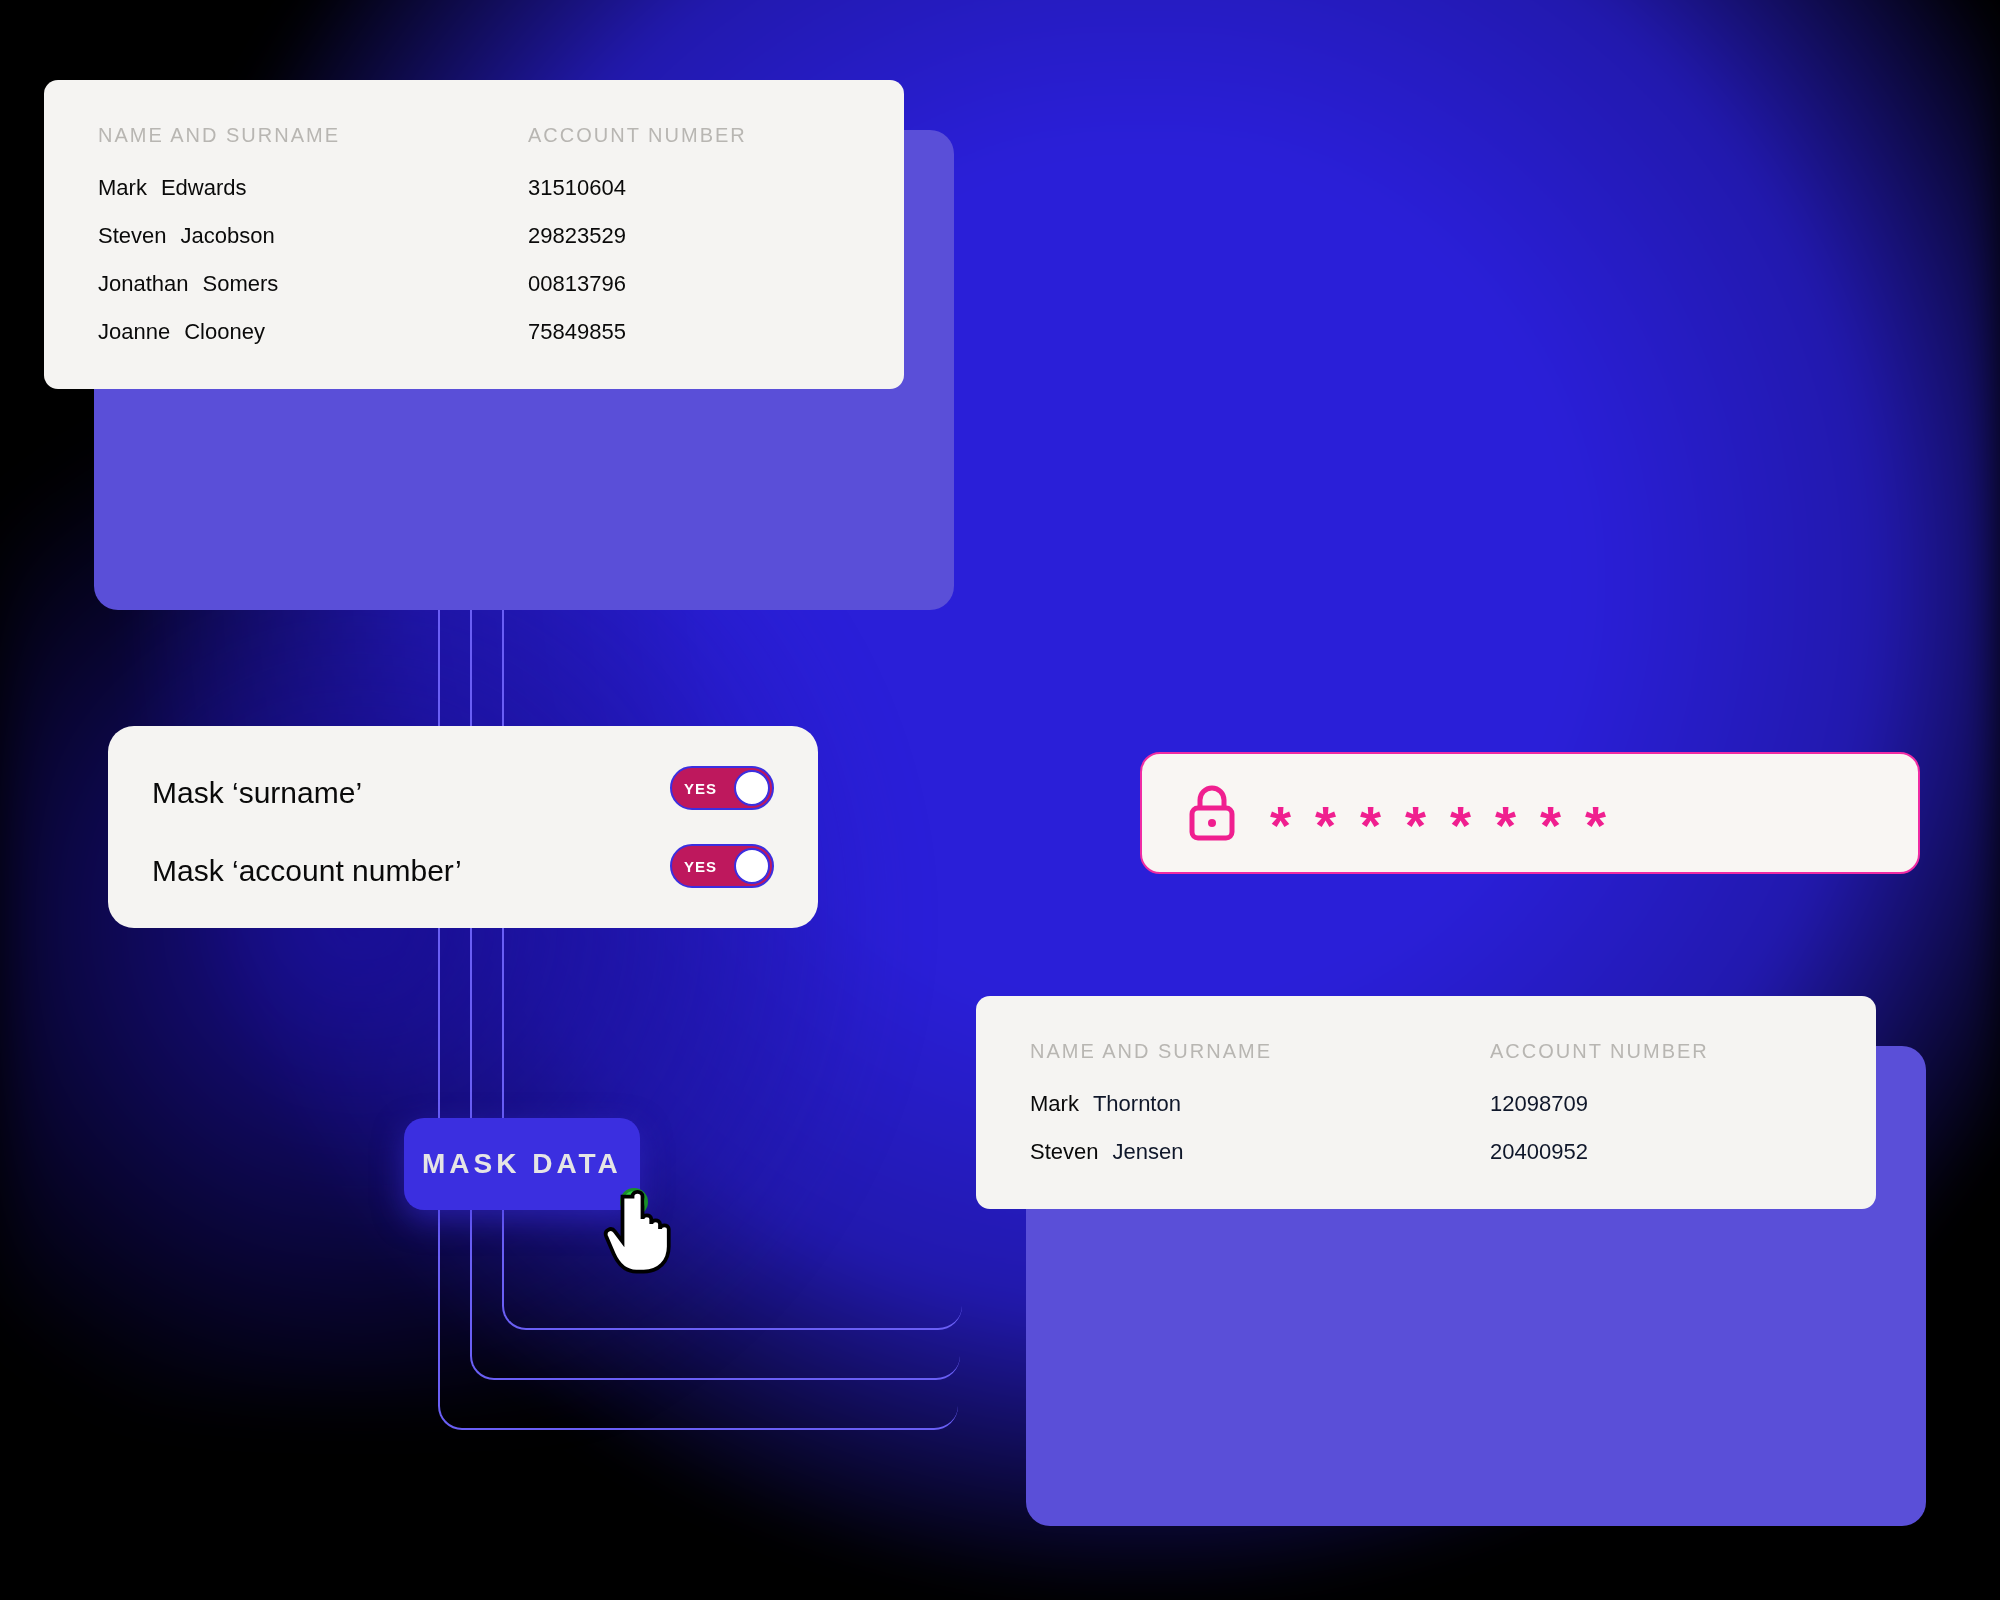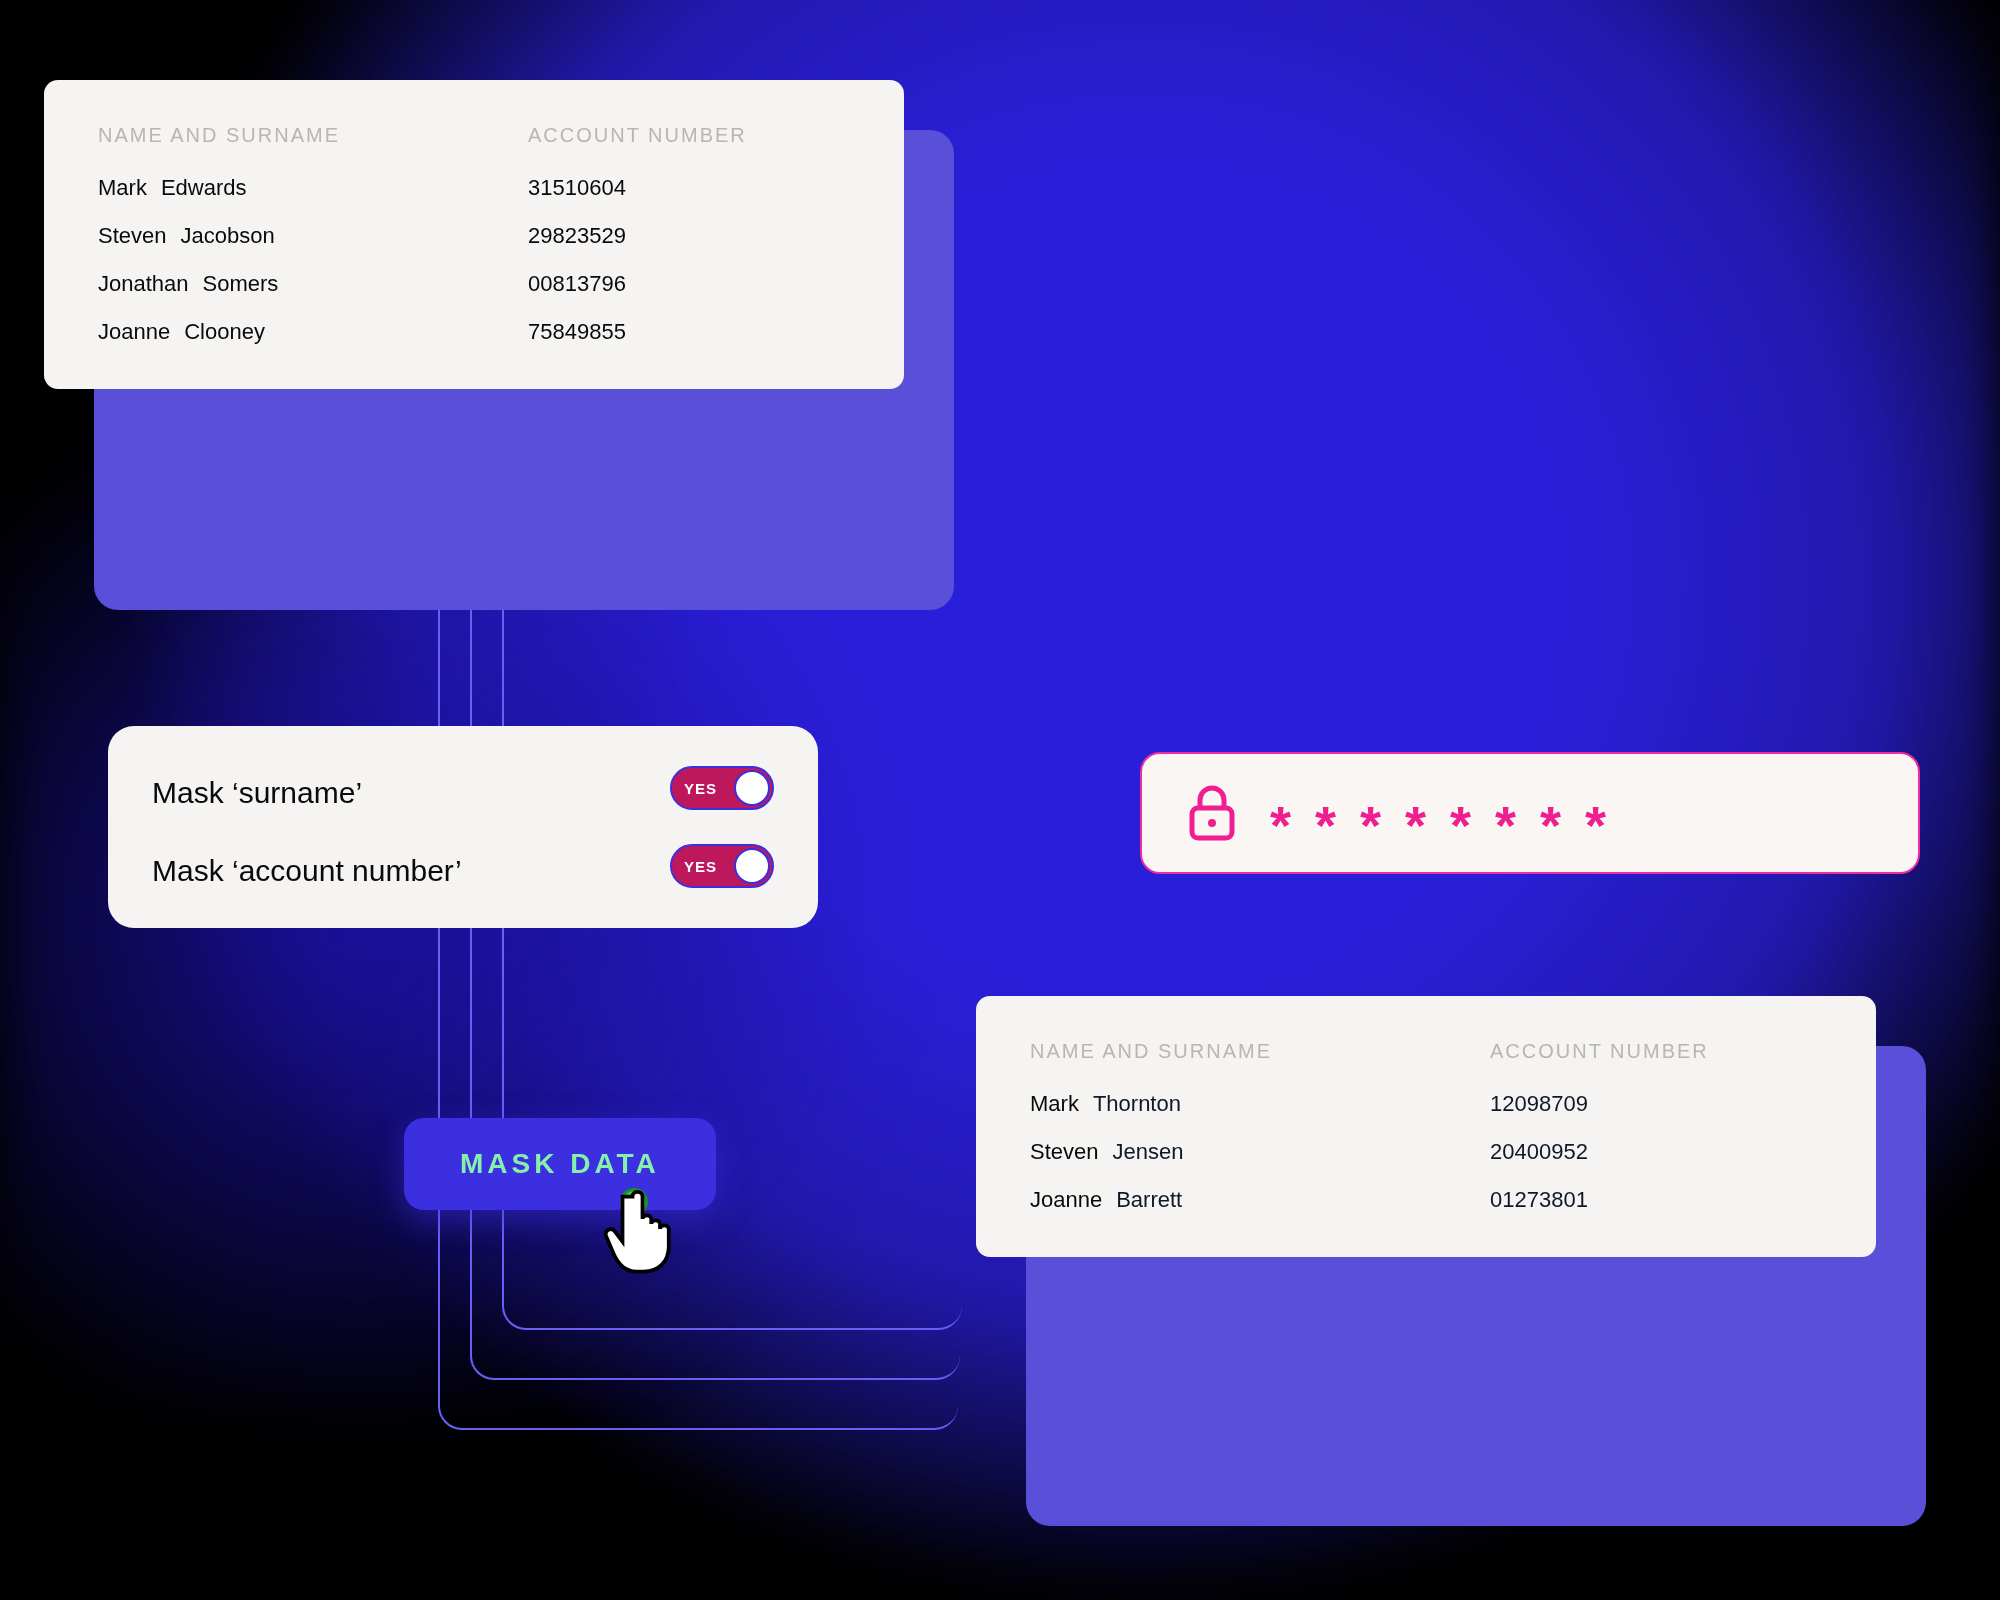--- a/index.html
+++ b/index.html
@@ -104,23 +104,23 @@
     background: #fff;
     border-radius: 50%;
     border: 2px solid #c8c6c0;
   }
   .toggle.off .lbl { color: #8a8884; font-size: 15px; font-weight: 700; letter-spacing: 1px; }
 
   
   .mask-btn {
     position: absolute;
     background: #3b2fe0;
-    color: #86efac;
+    color: #e5e5e5;
     border-radius: 20px;
-    padding: 30px 56px;
+    padding: 30px 18px;
     font-size: 28px;
     font-weight: 700;
     letter-spacing: 4px;
     box-shadow: 0 10px 30px rgba(59,47,224,0.5);
   }
   .cursor-dot {
     position: absolute;
     width: 28px; height: 28px;
     background: #2ecc40;
     border-radius: 50%;
@@ -235,17 +235,13 @@
     <div class="th">ACCOUNT NUMBER</div>
   </div>
   <div class="row">
     <div style="width:460px"><span class="firstname">Mark</span><span class="masked">Thornton</span></div>
     <div class="masked">12098709</div>
   </div>
   <div class="row">
     <div style="width:460px"><span class="firstname">Steven</span><span class="masked">Jensen</span></div>
     <div class="masked">20400952</div>
   </div>
-  <div class="row">
-    <div style="width:460px"><span class="firstname">Joanne</span><span class="masked">Barrett</span></div>
-    <div class="masked">01273801</div>
-  </div>
 </div>
 
 </body></html>

